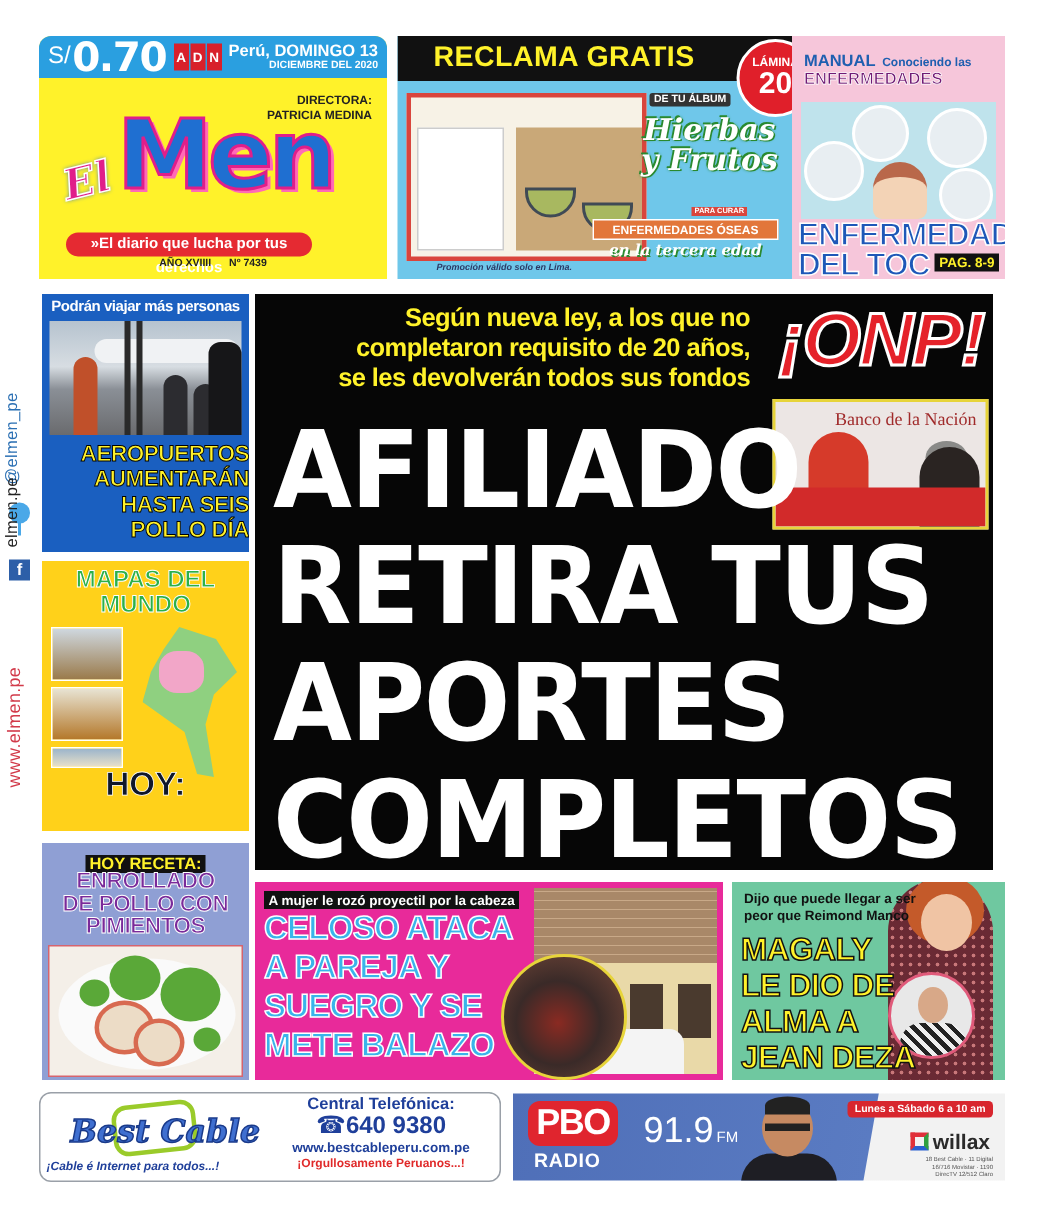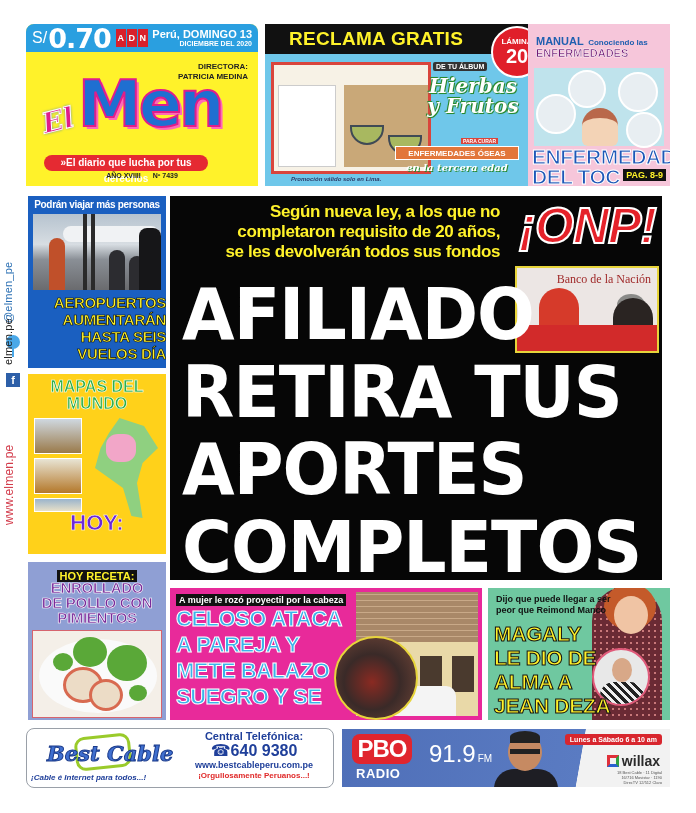--- a/index.html
+++ b/index.html
@@ -76,21 +76,21 @@
   .aero-photo .plane { position: absolute; left: 30px; top: 12px; width: 96px; height: 16px; border-radius: 10px; background: #f0f2f4; }
   .aero-photo .post { position: absolute; top: 0; width: 4px; height: 76px; background: #2a2a2a; }
   .aero-photo .person { position: absolute; bottom: 0; width: 16px; border-radius: 8px 8px 0 0; background: #2c2c30; }
   .aero-head { position: absolute; left: 0; right: 0; top: 98px; text-align: right; color: #fff22a; font-weight: 900; font-size: 15px; line-height: 17px; -webkit-text-stroke: 0.6px #000; letter-spacing: -0.3px; }
 
   .mapas { left: 28px; top: 374px; width: 138px; height: 180px; background: #ffd11a; overflow: hidden; padding-left: 48px; }
   .mapas-title { position: absolute; left: 0; right: 0; top: 4px; text-align: center; color: #2bb04a; font-weight: 900; font-size: 16px; line-height: 17px; -webkit-text-stroke: 0.6px #fff; }
   .map-shape { position: absolute; left: 60px; top: 44px; width: 70px; height: 100px; background: #8fd080; clip-path: polygon(45% 0, 80% 8%, 100% 30%, 78% 45%, 70% 65%, 78% 100%, 62% 98%, 50% 70%, 30% 60%, 10% 50%, 18% 30%, 30% 15%); }
   .map-shape2 { position: absolute; left: 78px; top: 60px; width: 30px; height: 28px; background: #f2a6c8; border-radius: 40%; }
   .map-pic { position: absolute; left: 6px; width: 48px; height: 36px; border: 1px solid #fff; }
-  .hoy { position: absolute; left: 0; right: 0; top: 138px; text-align: center; color: #6d28d9; font-weight: 900; font-size: 22px; line-height: 22px; -webkit-text-stroke: 0.5px #fff; }
+  .hoy { position: absolute; left: 0; right: 0; top: 138px; text-align: center; color: #0f172a; font-weight: 900; font-size: 22px; line-height: 22px; -webkit-text-stroke: 0.5px #fff; }
   .birmania { position: absolute; left: 0; right: 0; top: 160px; text-align: center; font-weight: 900; font-size: 13px; color: #111; background: #fff; margin-top: 30px; }
 
   .receta { left: 28px; top: 562px; width: 138px; height: 158px; background: #8f9fd4; overflow: hidden; }
   .receta-kicker { position: absolute; left: 0; right: 0; top: 4px; text-align: center; }
   .receta-kicker span { background: #111; color: #fff22a; font-weight: 900; font-size: 11px; padding: 0 3px; }
   .receta-title { position: absolute; left: 0; right: 0; top: 18px; text-align: center; color: #7a2a9a; font-weight: 900; font-size: 15px; line-height: 15px; -webkit-text-stroke: 0.6px #fff; letter-spacing: -0.3px; }
   .receta-photo { position: absolute; left: 4px; top: 68px; width: 130px; height: 88px; background: #f4efe8; border: 1px solid #d6646e; }
   .receta-photo .plate { position: absolute; left: 6px; top: 8px; width: 118px; height: 74px; border-radius: 50%; background: #fafafa; }
   .receta-photo .broc { position: absolute; border-radius: 50%; background: #5aa838; }
   .receta-photo .roll { position: absolute; border-radius: 50%; background: #ecdcc6; border: 3px solid #d86a50; }
@@ -245,21 +245,21 @@
     <div class="post" style="left:58px"></div>
     <div class="person" style="left:16px;height:52px;background:#c0502a"></div>
     <div class="person" style="left:76px;height:40px"></div>
     <div class="person" style="left:96px;height:34px"></div>
     <div class="person" style="left:106px;width:22px;height:62px;background:#161618"></div>
   </div>
   <div class="aero-head">
     <div>AEROPUERTOS</div>
     <div>AUMENTARÁN</div>
     <div>HASTA SEIS</div>
-    <div>VUELOS DÍA</div>
+    <div>POLLO DÍA</div>
   </div>
 </div>
 
 <div class="abs mapas">
   <div class="mapas-title">
     <div>MAPAS DEL</div>
     <div>MUNDO</div>
   </div>
   <div class="map-pic" style="top:44px;background:linear-gradient(#cfd8e0,#9a7a4a)"></div>
   <div class="map-pic" style="top:84px;background:linear-gradient(#e8e4d4,#b4782a)"></div>
@@ -316,22 +316,22 @@
     <div class="wall"></div>
     <div class="window" style="left:64px"></div>
     <div class="window" style="left:96px"></div>
     <div class="car"></div>
   </div>
   <div class="celoso-inset"></div>
   <span class="celoso-kicker">A mujer le rozó proyectil por la cabeza</span>
   <div class="celoso-head">
     <div>CELOSO ATACA</div>
     <div>A PAREJA Y</div>
+    <div>SUEGRO Y SE</div>
     <div>METE BALAZO</div>
-    <div>SUEGRO Y SE</div>
   </div>
 </div>
 
 <div class="abs magaly">
   <div class="magaly-woman"></div>
   <div class="magaly-hair"></div>
   <div class="magaly-face"></div>
   <div class="magaly-inset">
     <div class="f"></div>
     <div class="s"></div>

